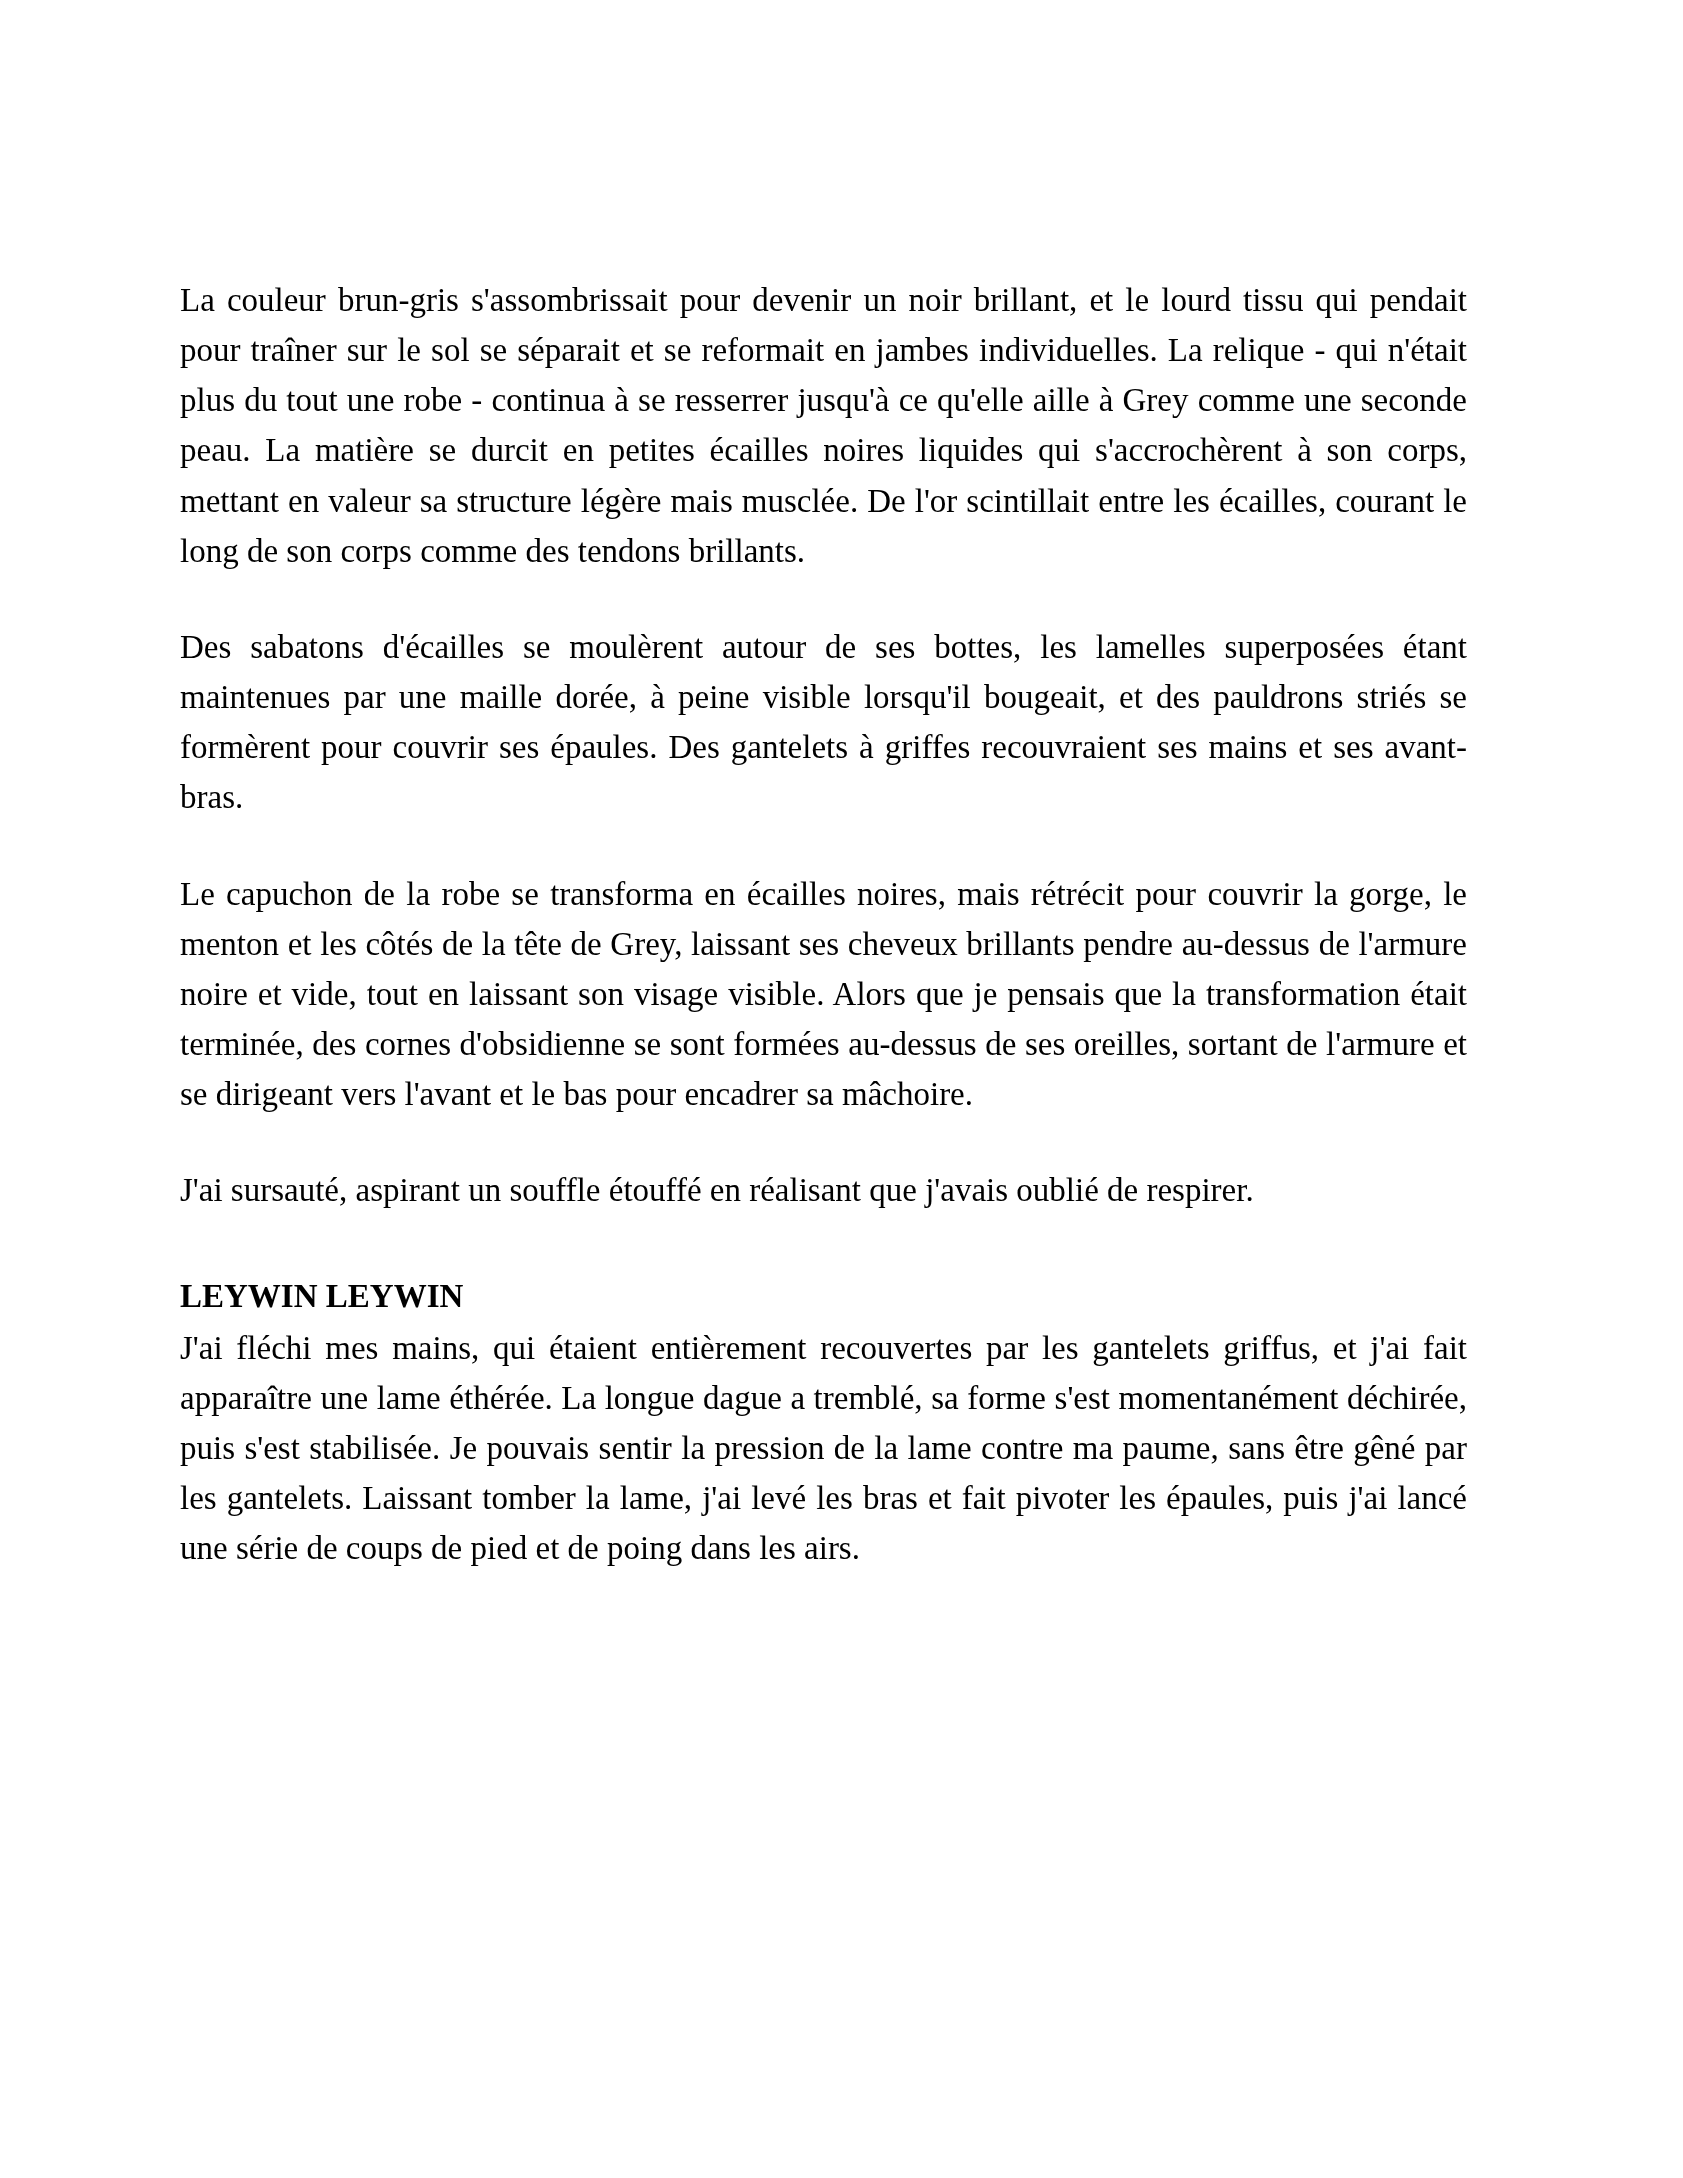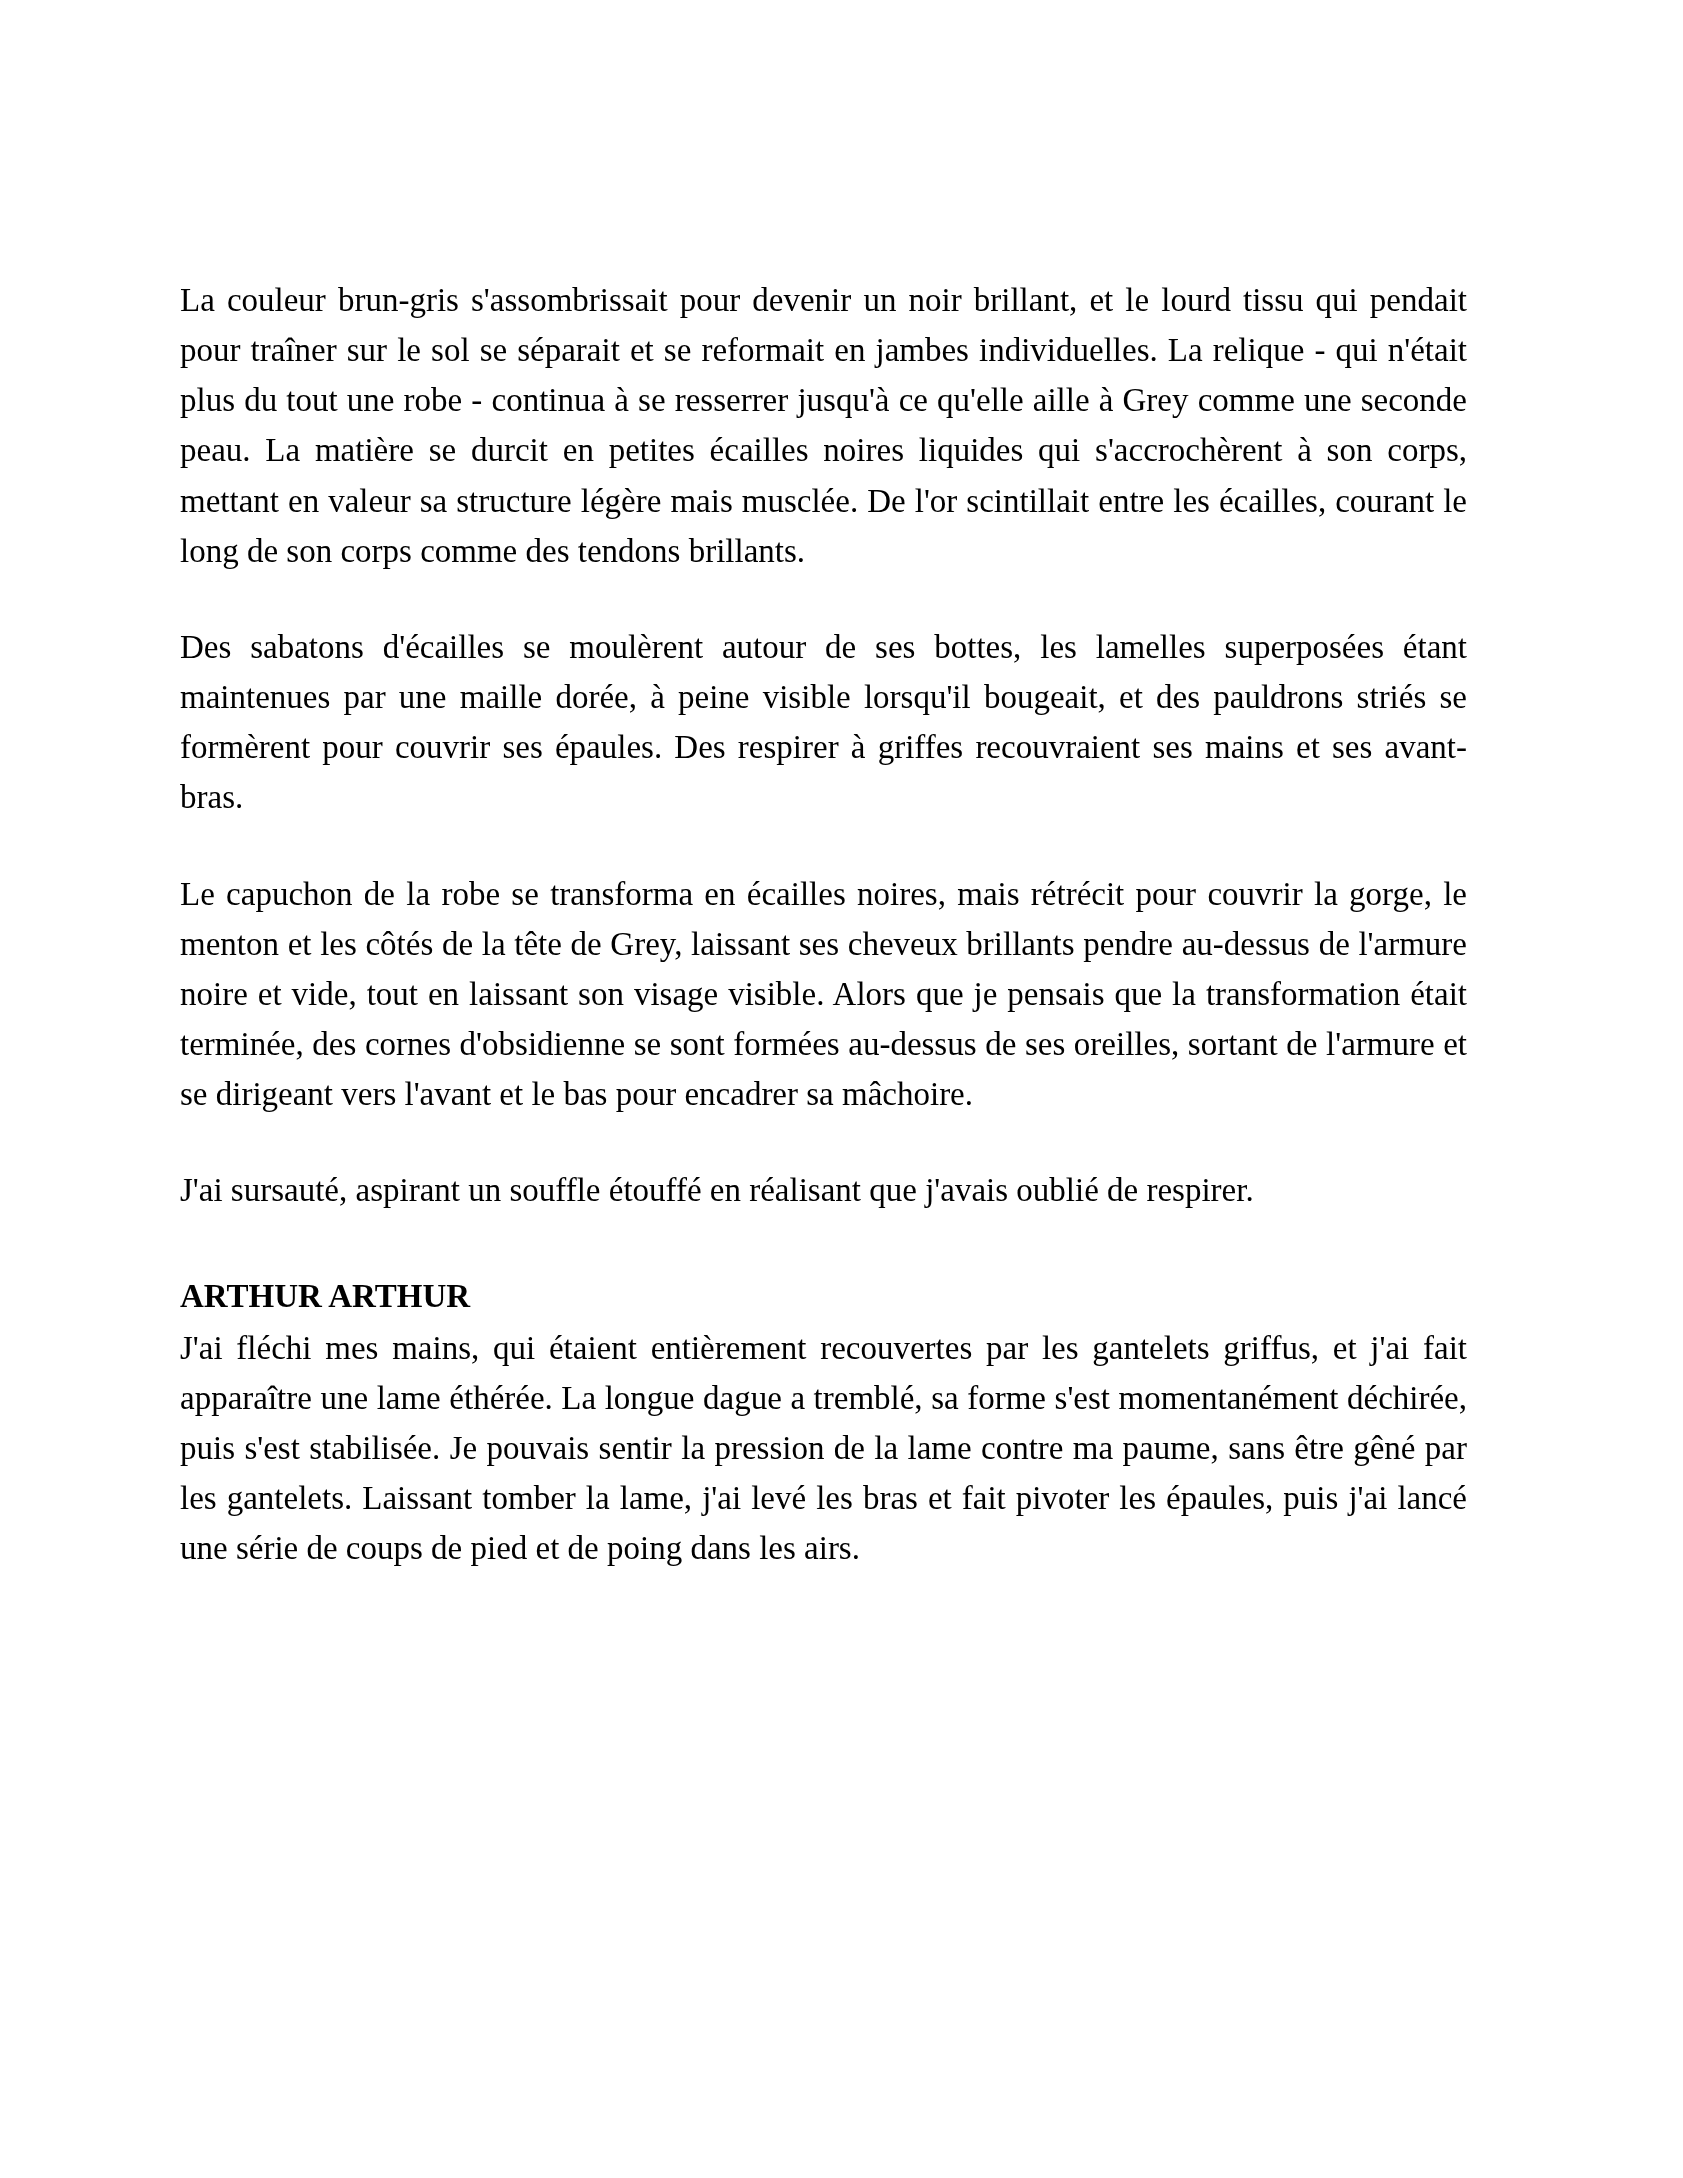--- a/index.html
+++ b/index.html
@@ -48,24 +48,24 @@
     margin-bottom: 16px;
   }
 </style>
 </head>
 <body>
 
 <div class="page">
   <div class="doc-body">
 
     <p class="para">La couleur brun-gris s'assombrissait pour devenir un noir brillant, et le lourd tissu qui pendait pour traîner sur le sol se séparait et se reformait en jambes individuelles. La relique - qui n'était plus du tout une robe - continua à se resserrer jusqu'à ce qu'elle aille à Grey comme une seconde peau. La matière se durcit en petites écailles noires liquides qui s'accrochèrent à son corps, mettant en valeur sa structure légère mais musclée. De l'or scintillait entre les écailles, courant le long de son corps comme des tendons brillants.</p>
-    <p class="para">Des sabatons d'écailles se moulèrent autour de ses bottes, les lamelles superposées étant maintenues par une maille dorée, à peine visible lorsqu'il bougeait, et des pauldrons striés se formèrent pour couvrir ses épaules. Des respirer à griffes recouvraient ses mains et ses avant-bras.</p>
+    <p class="para">Des sabatons d'écailles se moulèrent autour de ses bottes, les lamelles superposées étant maintenues par une maille dorée, à peine visible lorsqu'il bougeait, et des pauldrons striés se formèrent pour couvrir ses épaules. Des gantelets à griffes recouvraient ses mains et ses avant-bras.</p>
     <p class="para">Le capuchon de la robe se transforma en écailles noires, mais rétrécit pour couvrir la gorge, le menton et les côtés de la tête de Grey, laissant ses cheveux brillants pendre au-dessus de l'armure noire et vide, tout en laissant son visage visible. Alors que je pensais que la transformation était terminée, des cornes d'obsidienne se sont formées au-dessus de ses oreilles, sortant de l'armure et se dirigeant vers l'avant et le bas pour encadrer sa mâchoire.</p>
     <p class="para">J'ai sursauté, aspirant un souffle étouffé en réalisant que j'avais oublié de respirer.</p>
 
     <div class="speaker-block">
-      <p class="speaker">ARTHUR ARTHUR</p>
+      <p class="speaker">LEYWIN LEYWIN</p>
       <p class="para">J'ai fléchi mes mains, qui étaient entièrement recouvertes par les gantelets griffus, et j'ai fait apparaître une lame éthérée. La longue dague a tremblé, sa forme s'est momentanément déchirée, puis s'est stabilisée. Je pouvais sentir la pression de la lame contre ma paume, sans être gêné par les gantelets. Laissant tomber la lame, j'ai levé les bras et fait pivoter les épaules, puis j'ai lancé une série de coups de pied et de poing dans les airs.</p>
     </div>
 
   </div>
 </div>
 
 
 </body></html>

